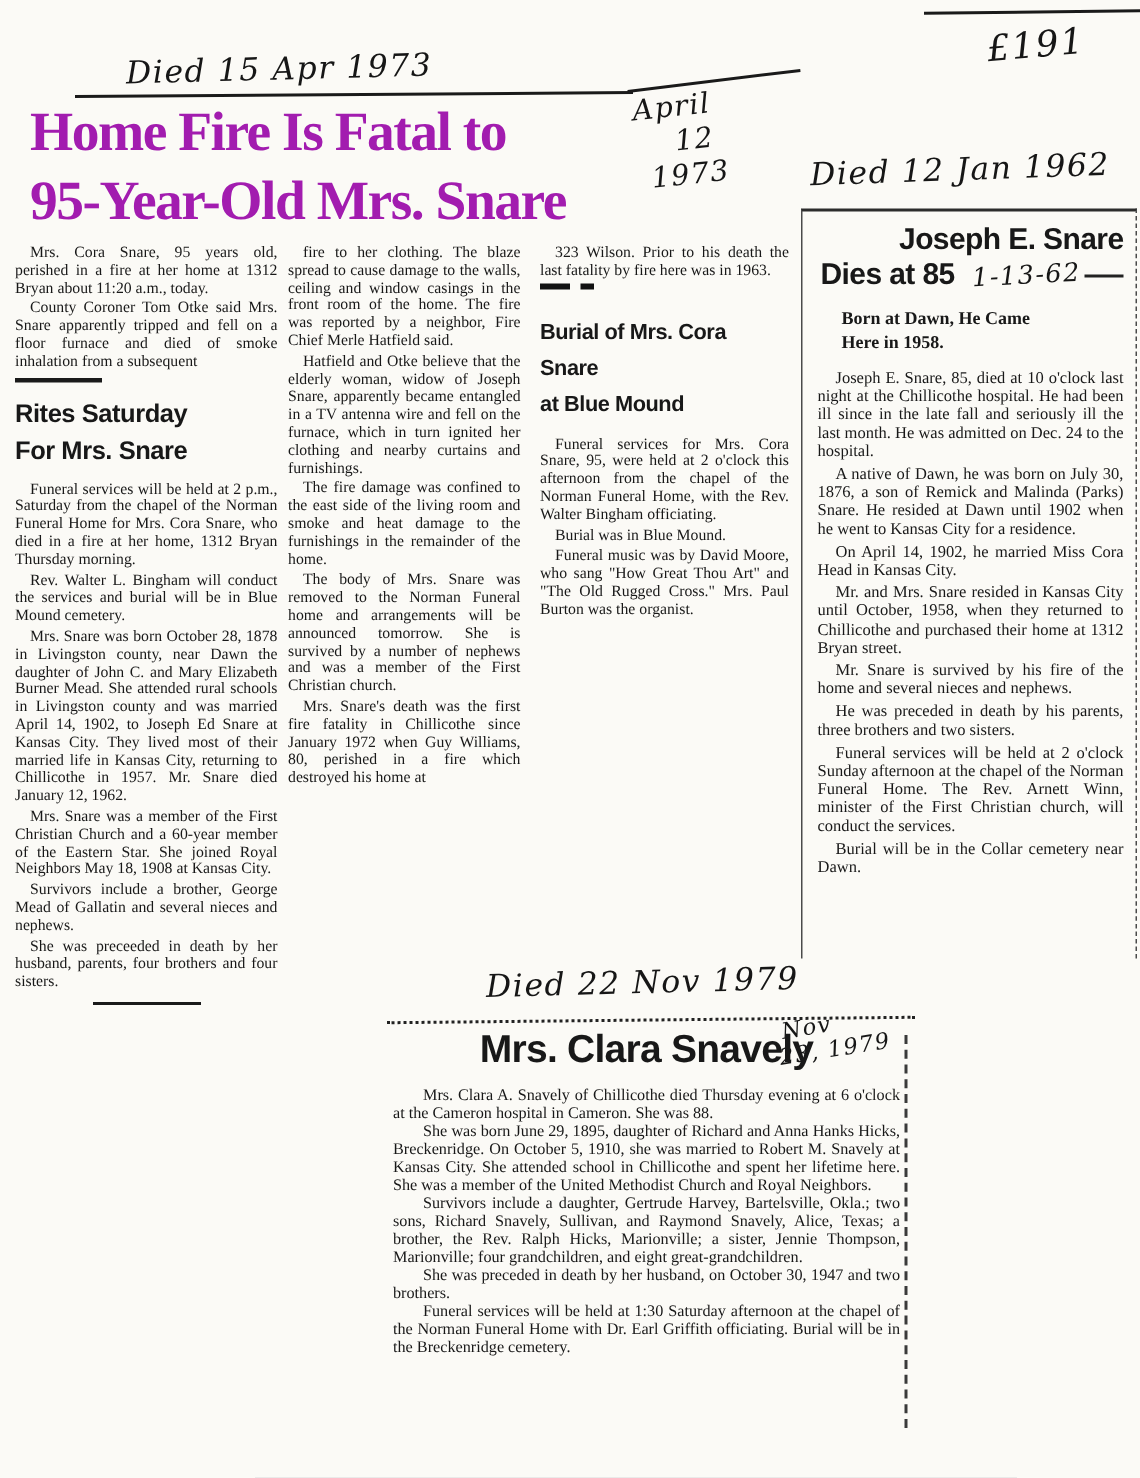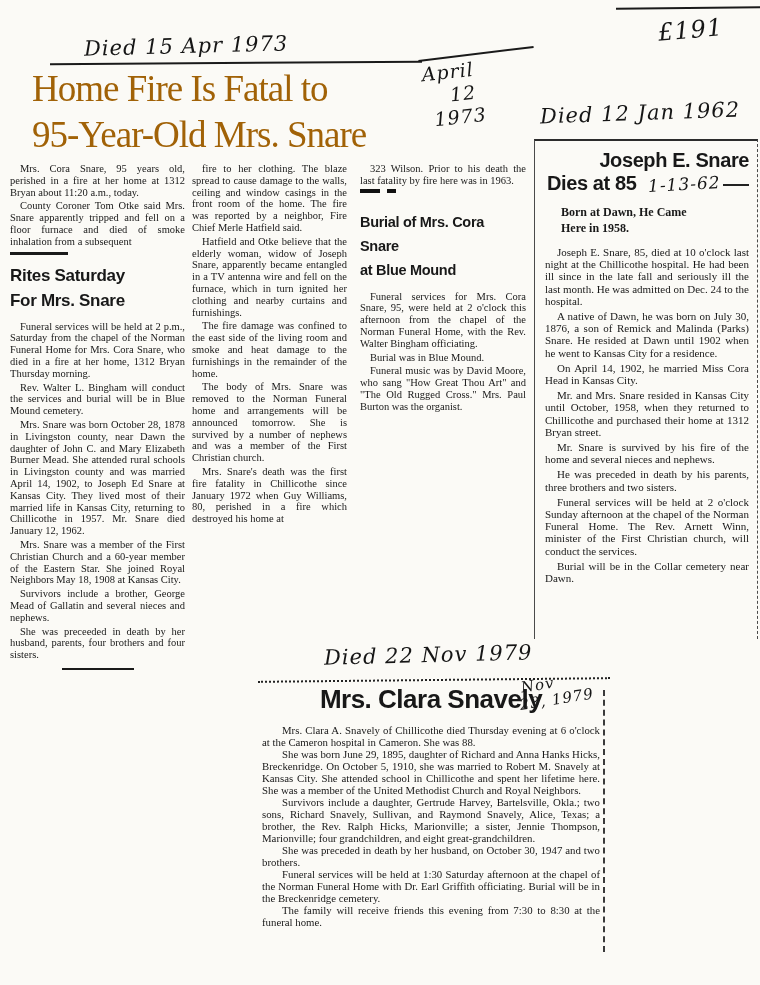--- a/index.html
+++ b/index.html
@@ -9,22 +9,22 @@
   .hand{font-family:"DejaVu Serif",serif;font-style:italic;color:#161616;letter-spacing:1px;}
 
   
   .top-right-line{left:616px;top:7px;width:144px;transform:rotate(-0.6deg);}
   .corner-mark{position:absolute;left:658px;top:16px;font-size:24px;transform:rotate(-5deg);}
 
   
   .fire-date{position:absolute;left:84px;top:34px;font-size:21px;transform:rotate(-1.5deg);}
   .fire-edge-1{left:50px;top:62px;width:372px;transform:rotate(-0.4deg);}
   .fire-edge-2{left:418px;top:53px;width:116px;transform:rotate(-7deg);}
-  .main-headline{position:absolute;left:32px;top:66px;margin:0;font-family:"Liberation Serif",serif;
-        font-weight:400;font-size:37px;line-height:46px;letter-spacing:-1px;color:#a16207;}
+  .main-headline{position:absolute;left:20px;top:66px;margin:0;font-family:"Liberation Serif",serif;
+        font-weight:700;font-size:37px;line-height:46px;letter-spacing:-1px;color:#a21caf;}
   .april-note{position:absolute;left:424px;top:60px;font-size:19px;transform:rotate(-6deg);}
   .april-note span{display:block;line-height:23px;}
   .april-l2{margin-left:26px;}
   .april-l3{margin-left:8px;}
 
   .np-col{position:absolute;top:163px;font-size:10.5px;line-height:11.8px;text-align:justify;}
   .np-col p.np{margin:0 0 2px 0;text-indent:10px;}
   #col1{left:10px;width:175px;}
   #col2{left:192px;width:155px;}
   #col3{left:360px;width:166px;}
@@ -170,19 +170,18 @@
       <span class="clara-note-l2">23, 1979</span>
     </div>
     <div class="clara-wrap">
       <h2>Mrs. Clara Snavely</h2>
       <div class="clara-body">
           <p class="np">Mrs. Clara A. Snavely of Chillicothe died Thursday evening at 6 o'clock at the Cameron hospital in Cameron. She was 88.</p>
           <p class="np">She was born June 29, 1895, daughter of Richard and Anna Hanks Hicks, Breckenridge. On October 5, 1910, she was married to Robert M. Snavely at Kansas City. She attended school in Chillicothe and spent her lifetime here. She was a member of the United Methodist Church and Royal Neighbors.</p>
           <p class="np">Survivors include a daughter, Gertrude Harvey, Bartelsville, Okla.; two sons, Richard Snavely, Sullivan, and Raymond Snavely, Alice, Texas; a brother, the Rev. Ralph Hicks, Marionville; a sister, Jennie Thompson, Marionville; four grandchildren, and eight great-grandchildren.</p>
           <p class="np">She was preceded in death by her husband, on October 30, 1947 and two brothers.</p>
           <p class="np">Funeral services will be held at 1:30 Saturday afternoon at the chapel of the Norman Funeral Home with Dr. Earl Griffith officiating. Burial will be in the Breckenridge cemetery.</p>
-          <p class="np">The family will receive friends this evening from 7:30 to 8:30 at the funeral home.</p>
         </div>
     </div>
     <div class="clara-right"></div>
   </section>
 
 </div>
 
 </body></html>

